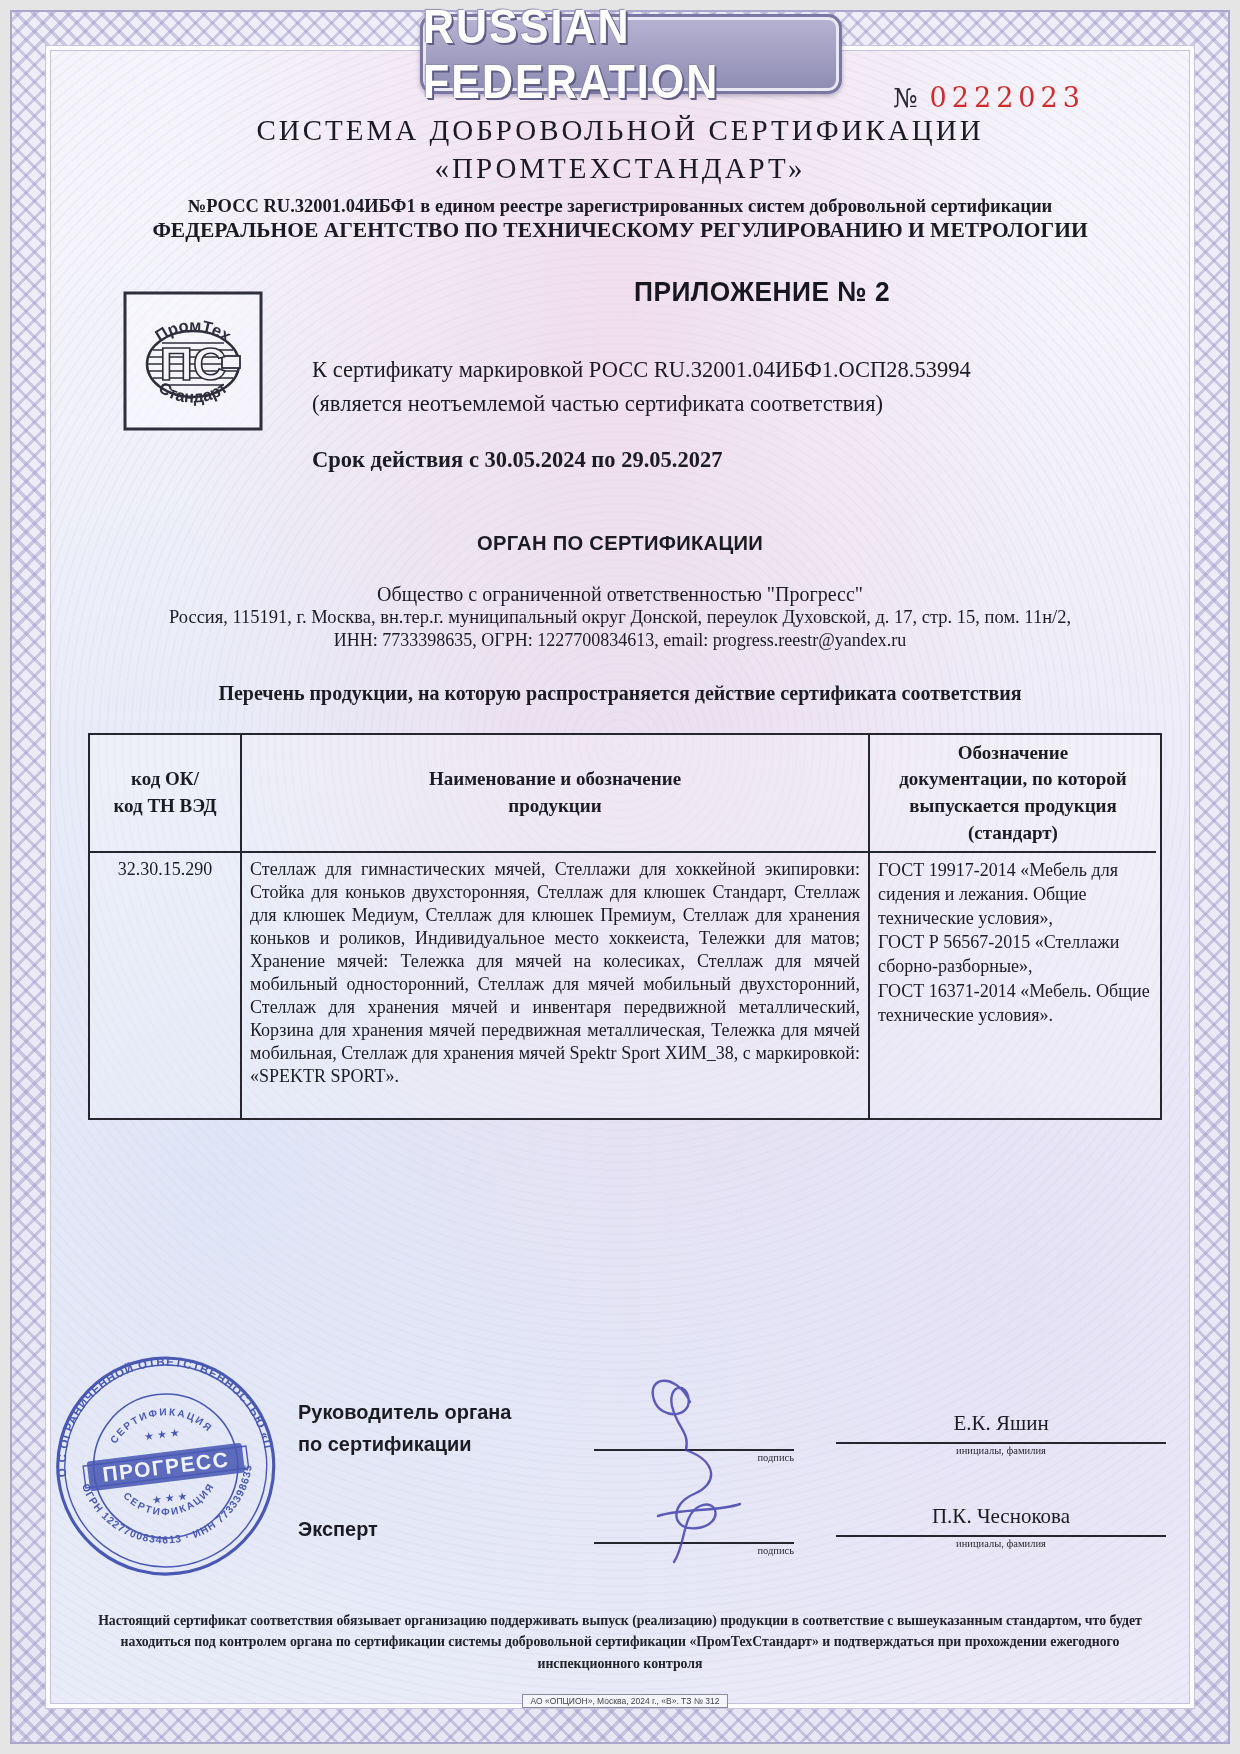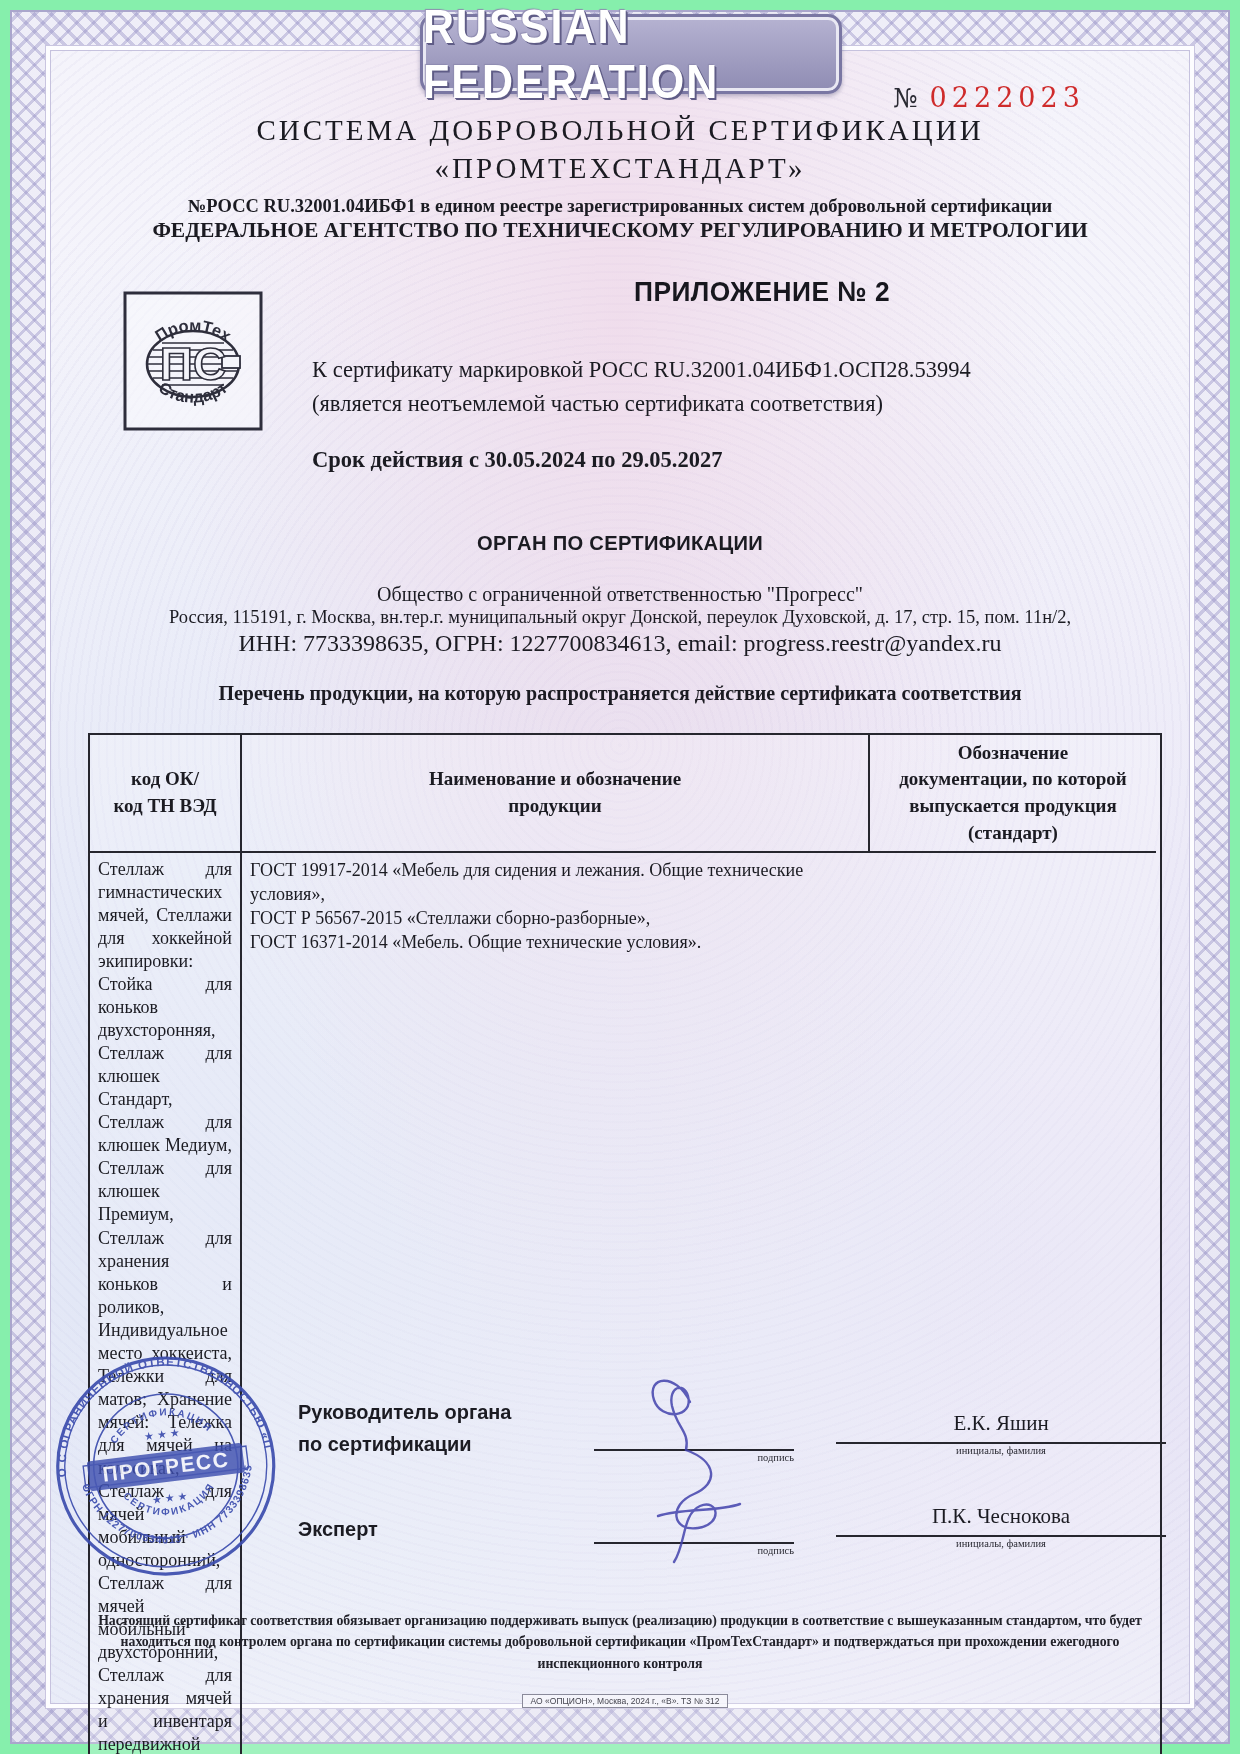--- a/index.html
+++ b/index.html
@@ -1,16 +1,16 @@
 <!DOCTYPE html>
 <html><head>
 <meta charset="utf-8">
 <style>
   html,body{margin:0;padding:0;background:#ffffff;}
-  .page{position:relative;width:1240px;height:1754px;background:#86efac;overflow:hidden;
+  .page{position:relative;width:1240px;height:1754px;background:#e5e5e5;overflow:hidden;
         font-family:"Liberation Serif",serif;color:#1b1b22;}
   
   .deco{position:absolute;inset:10px;border:2px solid #aaa6cc;
     background:
       repeating-linear-gradient(45deg, rgba(148,142,196,.40) 0 3px, rgba(255,255,255,0) 3px 12px),
       repeating-linear-gradient(-45deg, rgba(148,142,196,.40) 0 3px, rgba(255,255,255,0) 3px 12px),
       linear-gradient(#efeef8,#e7e6f3);}
   .sheet{position:absolute;inset:50px;border:1px solid #c6c2de;
     box-shadow:0 0 0 4px #fdfdff,0 0 0 5px #c9c5e0;
     background:
@@ -41,21 +41,21 @@
   .agency{top:218px;font-size:21.5px;font-weight:bold;}
   .apx{left:462px;width:600px;top:276px;text-align:center;font-weight:bold;font-size:28px;
        transform:scaleX(.94);letter-spacing:.5px;color:#17171e;}
   .cl1{left:312px;top:357px;font-size:22.5px;}
   .cl2{left:312px;top:391px;font-size:22.5px;}
   .validity{left:312px;top:447px;font-size:22.5px;font-weight:bold;}
   .orghead{top:531px;font-weight:bold;font-size:21px;transform:scaleX(.96);letter-spacing:.3px;}
   .orgnum{top:559px;font-size:20px;}
   .orgname{top:583px;font-size:20px;}
   .orgaddr{top:607px;font-size:18.5px;}
-  .orgreq{top:630px;font-size:24px;}
+  .orgreq{top:630px;font-size:18px;}
   .prodhead{top:682px;font-size:20px;font-weight:bold;}
   
   .cert-table{position:absolute;z-index:5;left:88px;top:733px;width:1070px;border:2px solid #26262e;
     display:grid;grid-template-columns:152px 628px 286px;background:rgba(255,255,255,.22);}
   .cell{border-right:2px solid #26262e;border-bottom:2px solid #26262e;box-sizing:border-box;}
   .cell.lastcol{border-right:none;}
   .cell.lastrow{border-bottom:none;}
   .th{display:flex;align-items:center;justify-content:center;text-align:center;
       font-weight:bold;font-size:19px;line-height:1.4;min-height:118px;white-space:pre-line;padding:4px;}
   .td{min-height:265px;font-size:18px;padding:5px 8px;}
@@ -148,20 +148,21 @@
 
   <div class="cert-table">
     <div class="cell th">код ОК/
 код ТН ВЭД</div>
     <div class="cell th">Наименование и обозначение
 продукции</div>
     <div class="cell th lastcol">Обозначение
 документации, по которой
 выпускается продукция
 (стандарт)</div>
+    <div class="cell td code lastrow">32.30.15.290</div>
     <div class="cell td name lastrow">Стеллаж для гимнастических мячей,  Стеллажи для хоккейной экипировки: Стойка для коньков двухсторонняя, Стеллаж для клюшек Стандарт, Стеллаж для клюшек Медиум, Стеллаж для клюшек Премиум, Стеллаж для хранения коньков и роликов, Индивидуальное место хоккеиста, Тележки для матов; Хранение мячей: Тележка для мячей на колесиках, Стеллаж для мячей мобильный односторонний, Стеллаж для мячей мобильный двухсторонний, Стеллаж для хранения мячей и инвентаря передвижной металлический, Корзина для хранения мячей передвижная металлическая, Тележка для мячей мобильная, Стеллаж для хранения мячей Spektr Sport ХИМ_38, с маркировкой: «SPEKTR SPORT».</div>
     <div class="cell td std lastcol lastrow">ГОСТ 19917-2014 «Мебель для сидения и лежания. Общие технические условия»,
 ГОСТ Р 56567-2015 «Стеллажи сборно-разборные»,
 ГОСТ 16371-2014 «Мебель. Общие технические условия».</div>
   </div>
 
   <div class="abs sig-label head-label">Руководитель органа
 по сертификации</div>
   <div class="abs sig-label expert-label">Эксперт</div>
 

